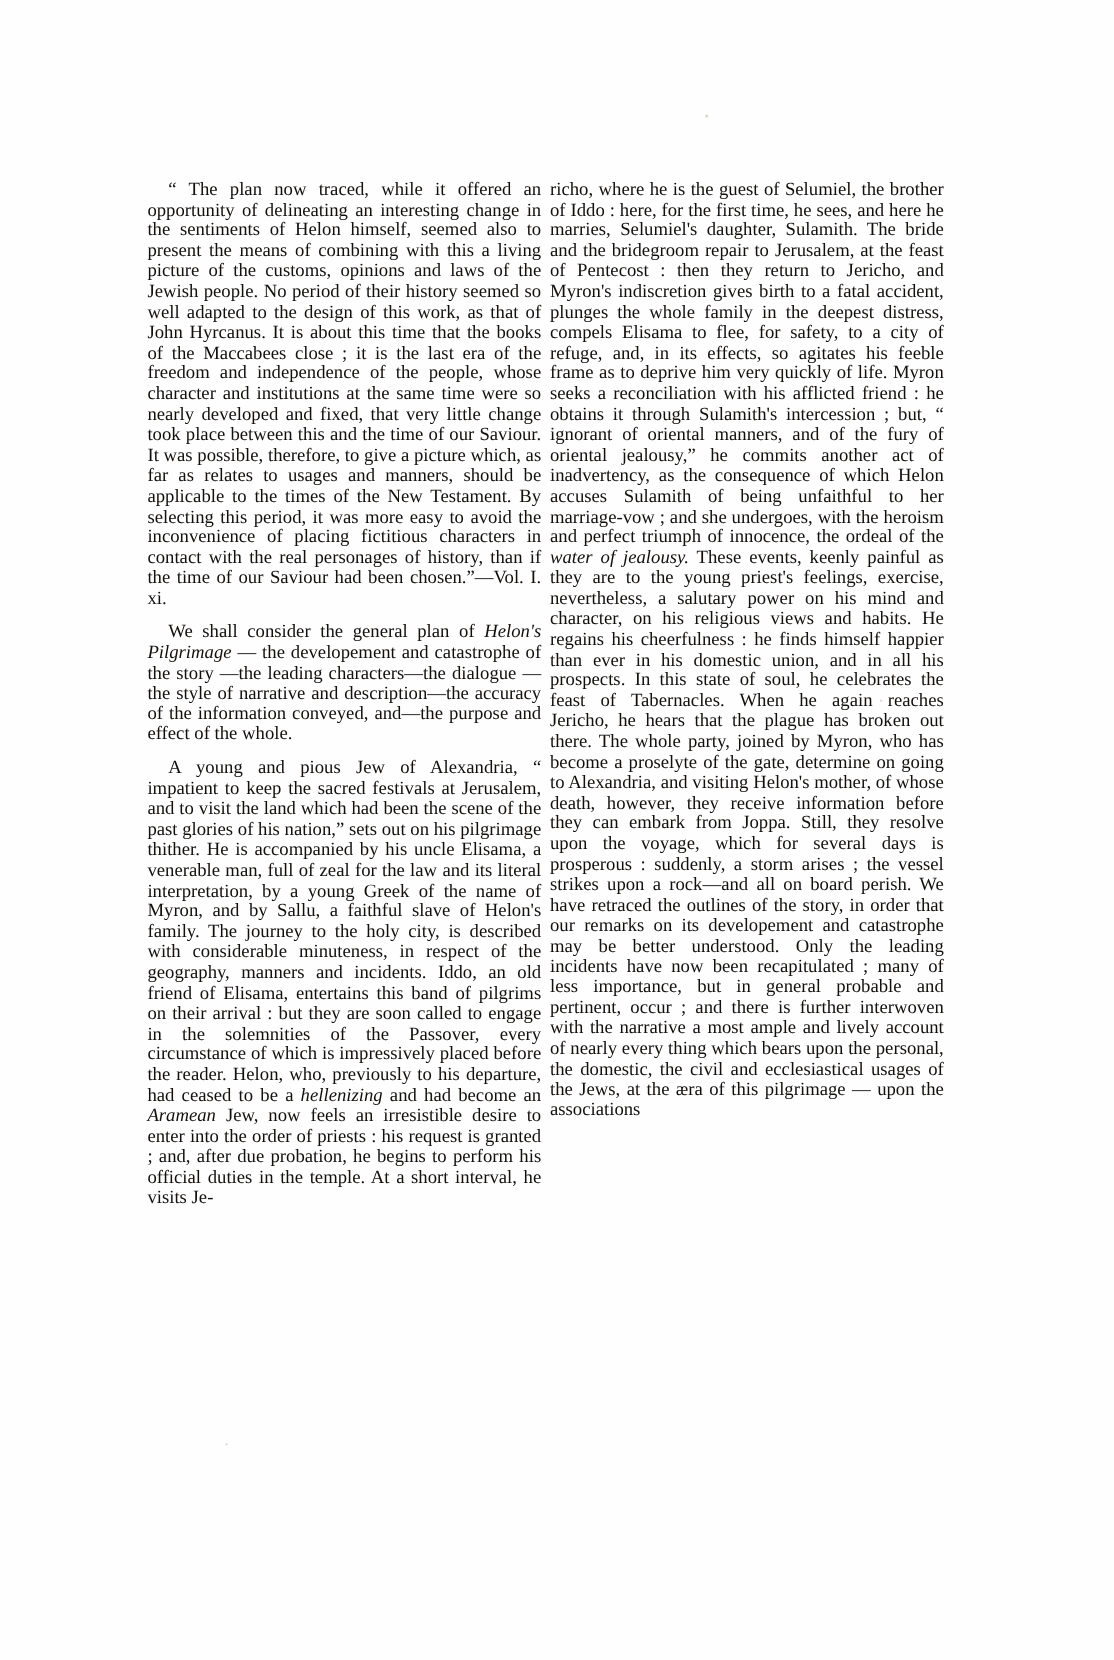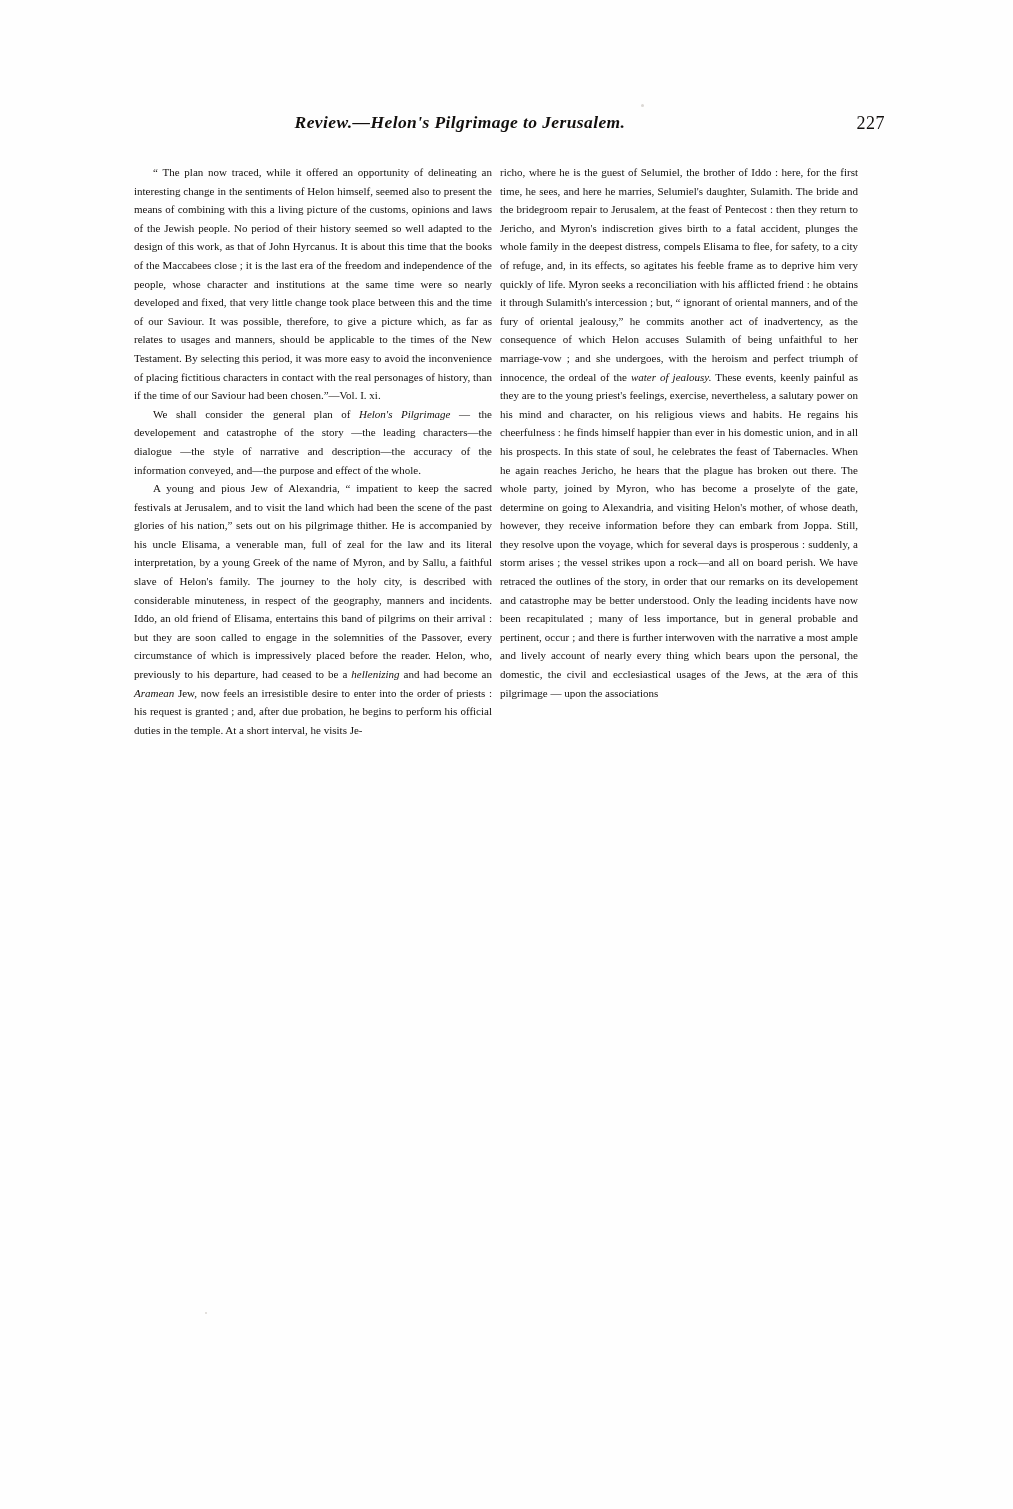--- a/index.html
+++ b/index.html
@@ -50,38 +50,38 @@
   .columns {
     position: absolute;
     left: 0;
     top: 163px;
     width: 1013px;
   }
   .col {
     position: absolute;
     top: 0;
     width: 358px;
-    font-size: 11px;
+    font-size: 17px;
     line-height: 18.6px;
     text-align: justify;
     text-justify: inter-word;
     hyphens: none;
   }
   .col-left  { left: 134px; }
   .col-right { left: 500px; }
 
   .col p {
     margin: 0;
     text-indent: 0;
   }
   .col p.indent {
     text-indent: 19px;
   }
   .col p + p {
-    margin-top: 0;
+    margin-top: 12px;
   }
   .it { font-style: italic; }
 
   
   .col, .running-head {
     -webkit-font-smoothing: none;
     text-rendering: optimizeLegibility;
   }
 
   
@@ -91,24 +91,20 @@
     border-radius: 50%;
     opacity: .55;
     pointer-events: none;
   }
 </style>
 </head>
 <body>
 
 <div class="page">
 
-  <div class="running-head">
-    <div class="rh-title">Review.—Helon's Pilgrimage to Jerusalem.</div>
-    <div class="rh-page">227</div>
-  </div>
 
   <div class="columns">
     <div class="col col-left" id="col-left">
         <p class="indent">“ The plan now traced, while it offered an opportunity of delineating an interesting change in the sentiments of Helon himself, seemed also to present the means of combining with this a living picture of the customs, opinions and laws of the Jewish people. No period of their history seemed so well adapted to the design of this work, as that of John Hyrcanus. It is about this time that the books of the Maccabees close ; it is the last era of the freedom and independence of the people, whose character and institutions at the same time were so nearly developed and fixed, that very little change took place between this and the time of our Saviour. It was possible, therefore, to give a picture which, as far as relates to usages and manners, should be applicable to the times of the New Testament. By selecting this period, it was more easy to avoid the inconvenience of placing fictitious characters in contact with the real personages of history, than if the time of our Saviour had been chosen.”—Vol. I. xi.</p>
         <p class="indent">We shall consider the general plan of <span class="it">Helon's Pilgrimage</span> — the developement and catastrophe of the story —the leading characters—the dialogue —the style of narrative and description—the accuracy of the information conveyed, and—the purpose and effect of the whole.</p>
         <p class="indent">A young and pious Jew of Alexandria, “ impatient to keep the sacred festivals at Jerusalem, and to visit the land which had been the scene of the past glories of his nation,” sets out on his pilgrimage thither. He is accompanied by his uncle Elisama, a venerable man, full of zeal for the law and its literal interpretation, by a young Greek of the name of Myron, and by Sallu, a faithful slave of Helon's family. The journey to the holy city, is described with considerable minuteness, in respect of the geography, manners and incidents. Iddo, an old friend of Elisama, entertains this band of pilgrims on their arrival : but they are soon called to engage in the solemnities of the Passover, every circumstance of which is impressively placed before the reader. Helon, who, previously to his departure, had ceased to be a <span class="it">hellenizing</span> and had become an <span class="it">Aramean</span> Jew, now feels an irresistible desire to enter into the order of priests : his request is granted ; and, after due probation, he begins to perform his official duties in the temple. At a short interval, he visits Je-</p>
       </div>
     <div class="col col-right" id="col-right">
         <p>richo, where he is the guest of Selumiel, the brother of Iddo : here, for the first time, he sees, and here he marries, Selumiel's daughter, Sulamith. The bride and the bridegroom repair to Jerusalem, at the feast of Pentecost : then they return to Jericho, and Myron's indiscretion gives birth to a fatal accident, plunges the whole family in the deepest distress, compels Elisama to flee, for safety, to a city of refuge, and, in its effects, so agitates his feeble frame as to deprive him very quickly of life. Myron seeks a reconciliation with his afflicted friend : he obtains it through Sulamith's intercession ; but, “ ignorant of oriental manners, and of the fury of oriental jealousy,” he commits another act of inadvertency, as the consequence of which Helon accuses Sulamith of being unfaithful to her marriage-vow ; and she undergoes, with the heroism and perfect triumph of innocence, the ordeal of the <span class="it">water of jealousy.</span> These events, keenly painful as they are to the young priest's feelings, exercise, nevertheless, a salutary power on his mind and character, on his religious views and habits. He regains his cheerfulness : he finds himself happier than ever in his domestic union, and in all his prospects. In this state of soul, he celebrates the feast of Tabernacles. When he again reaches Jericho, he hears that the plague has broken out there. The whole party, joined by Myron, who has become a proselyte of the gate, determine on going to Alexandria, and visiting Helon's mother, of whose death, however, they receive information before they can embark from Joppa. Still, they resolve upon the voyage, which for several days is prosperous : suddenly, a storm arises ; the vessel strikes upon a rock—and all on board perish. We have retraced the outlines of the story, in order that our remarks on its developement and catastrophe may be better understood. Only the leading incidents have now been recapitulated ; many of less importance, but in general probable and pertinent, occur ; and there is further interwoven with the narrative a most ample and lively account of nearly every thing which bears upon the personal, the domestic, the civil and ecclesiastical usages of the Jews, at the æra of this pilgrimage — upon the associations</p>
       </div>

